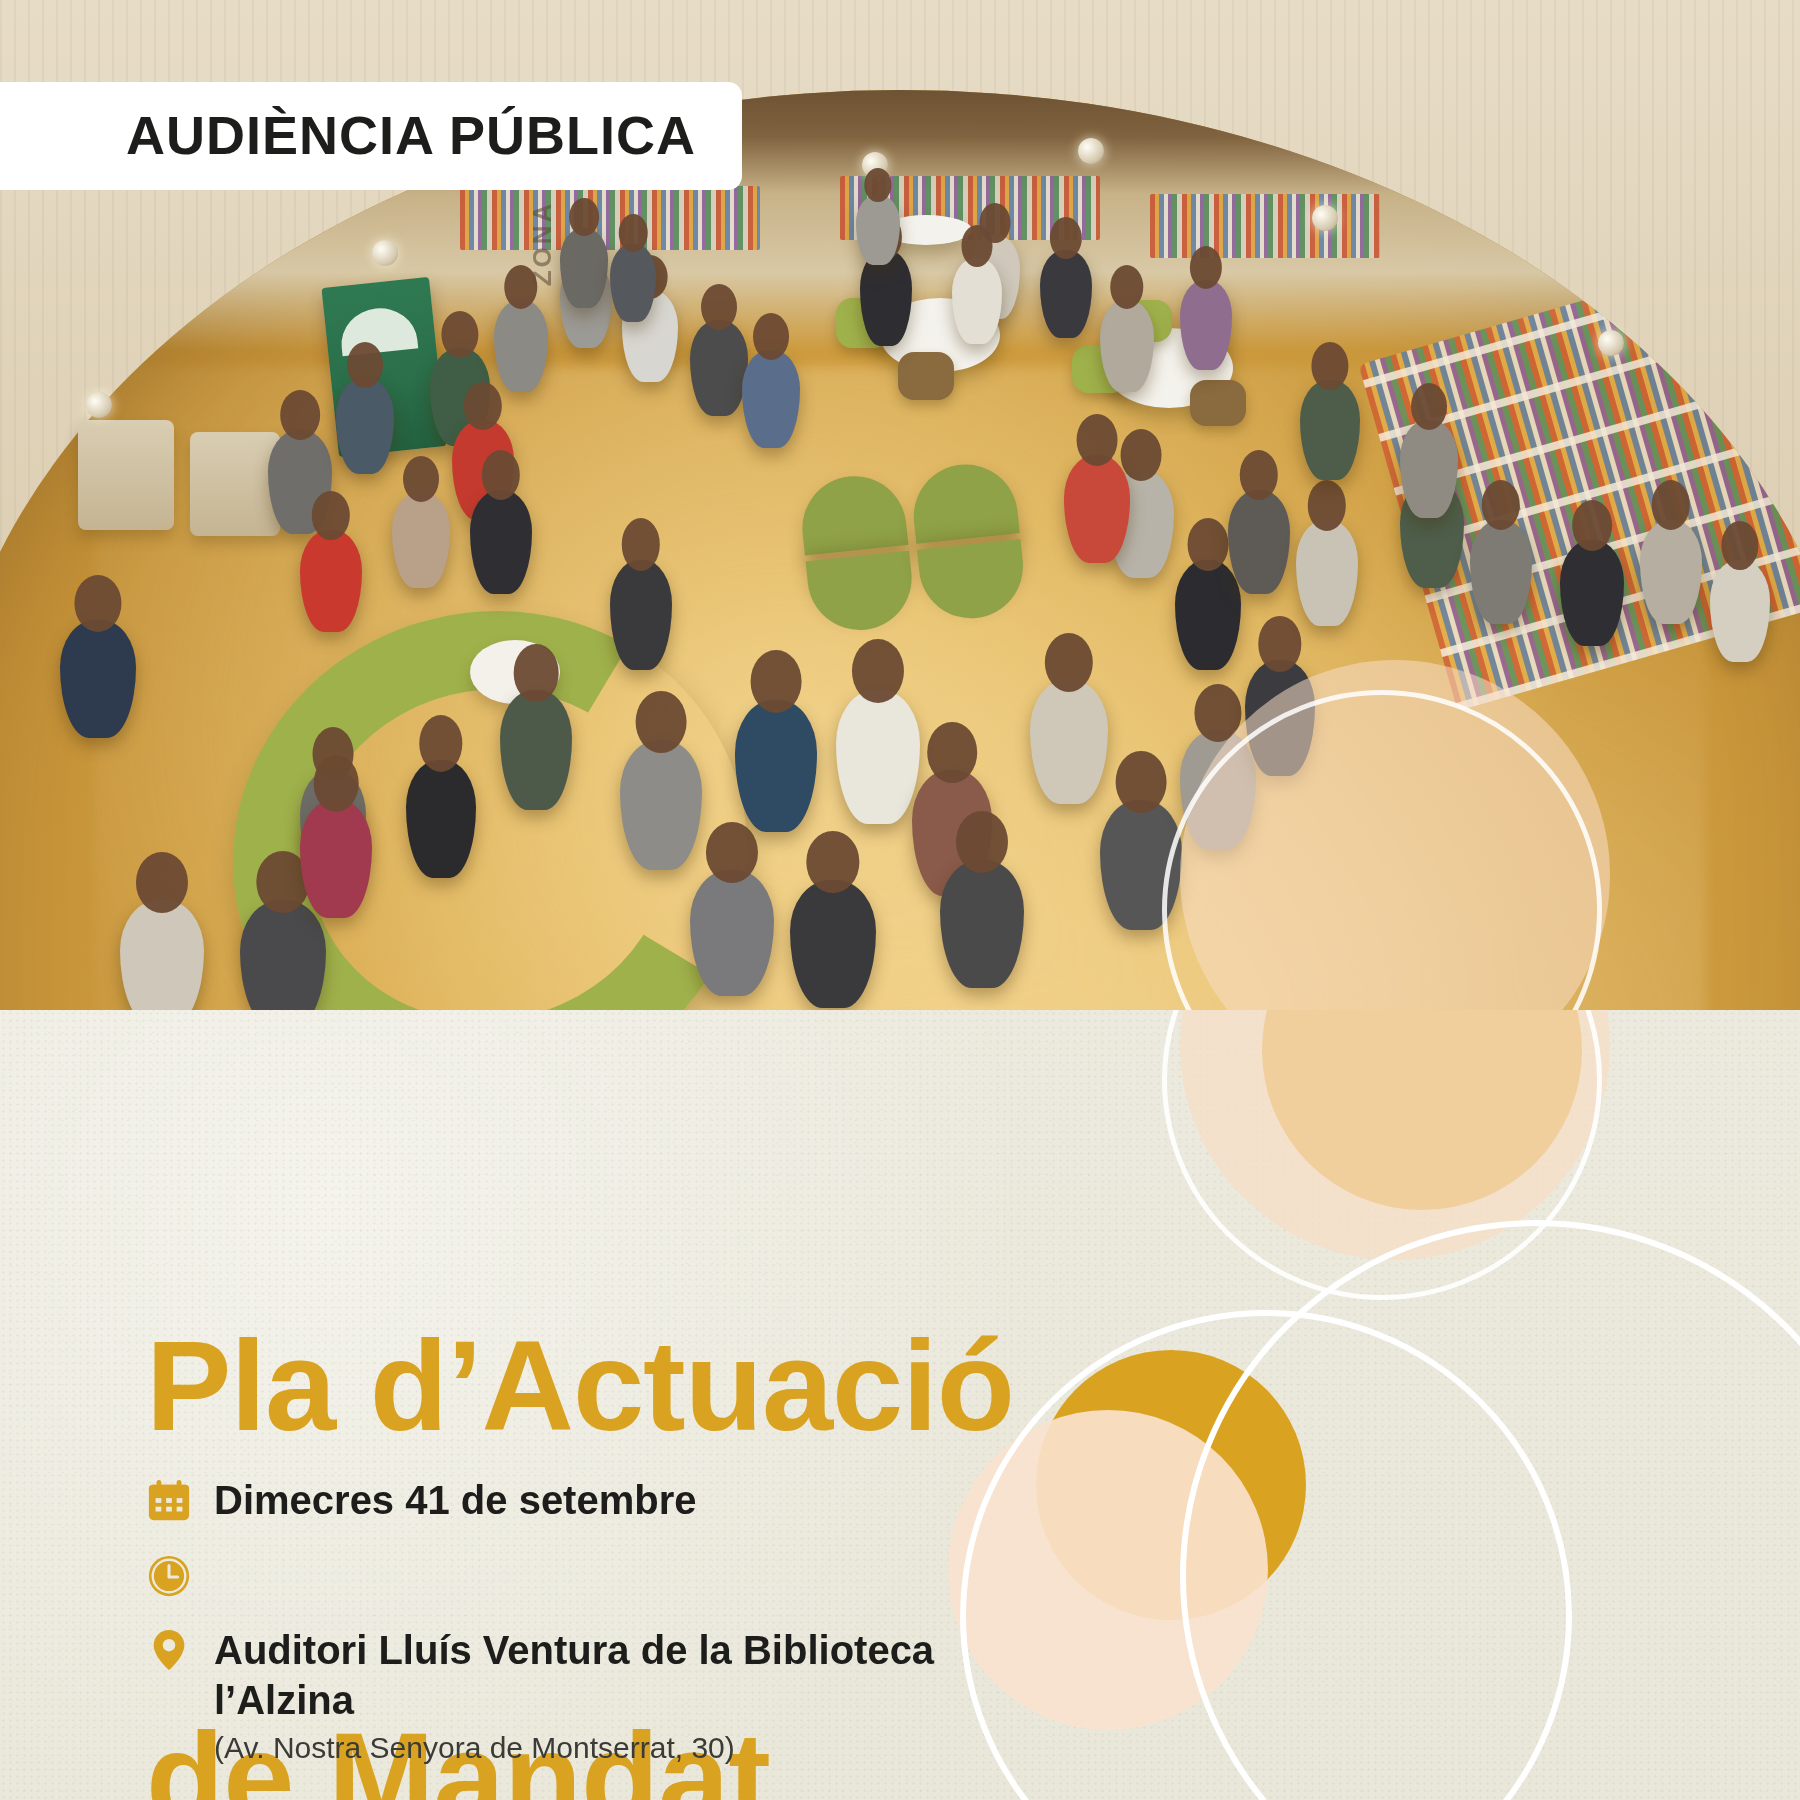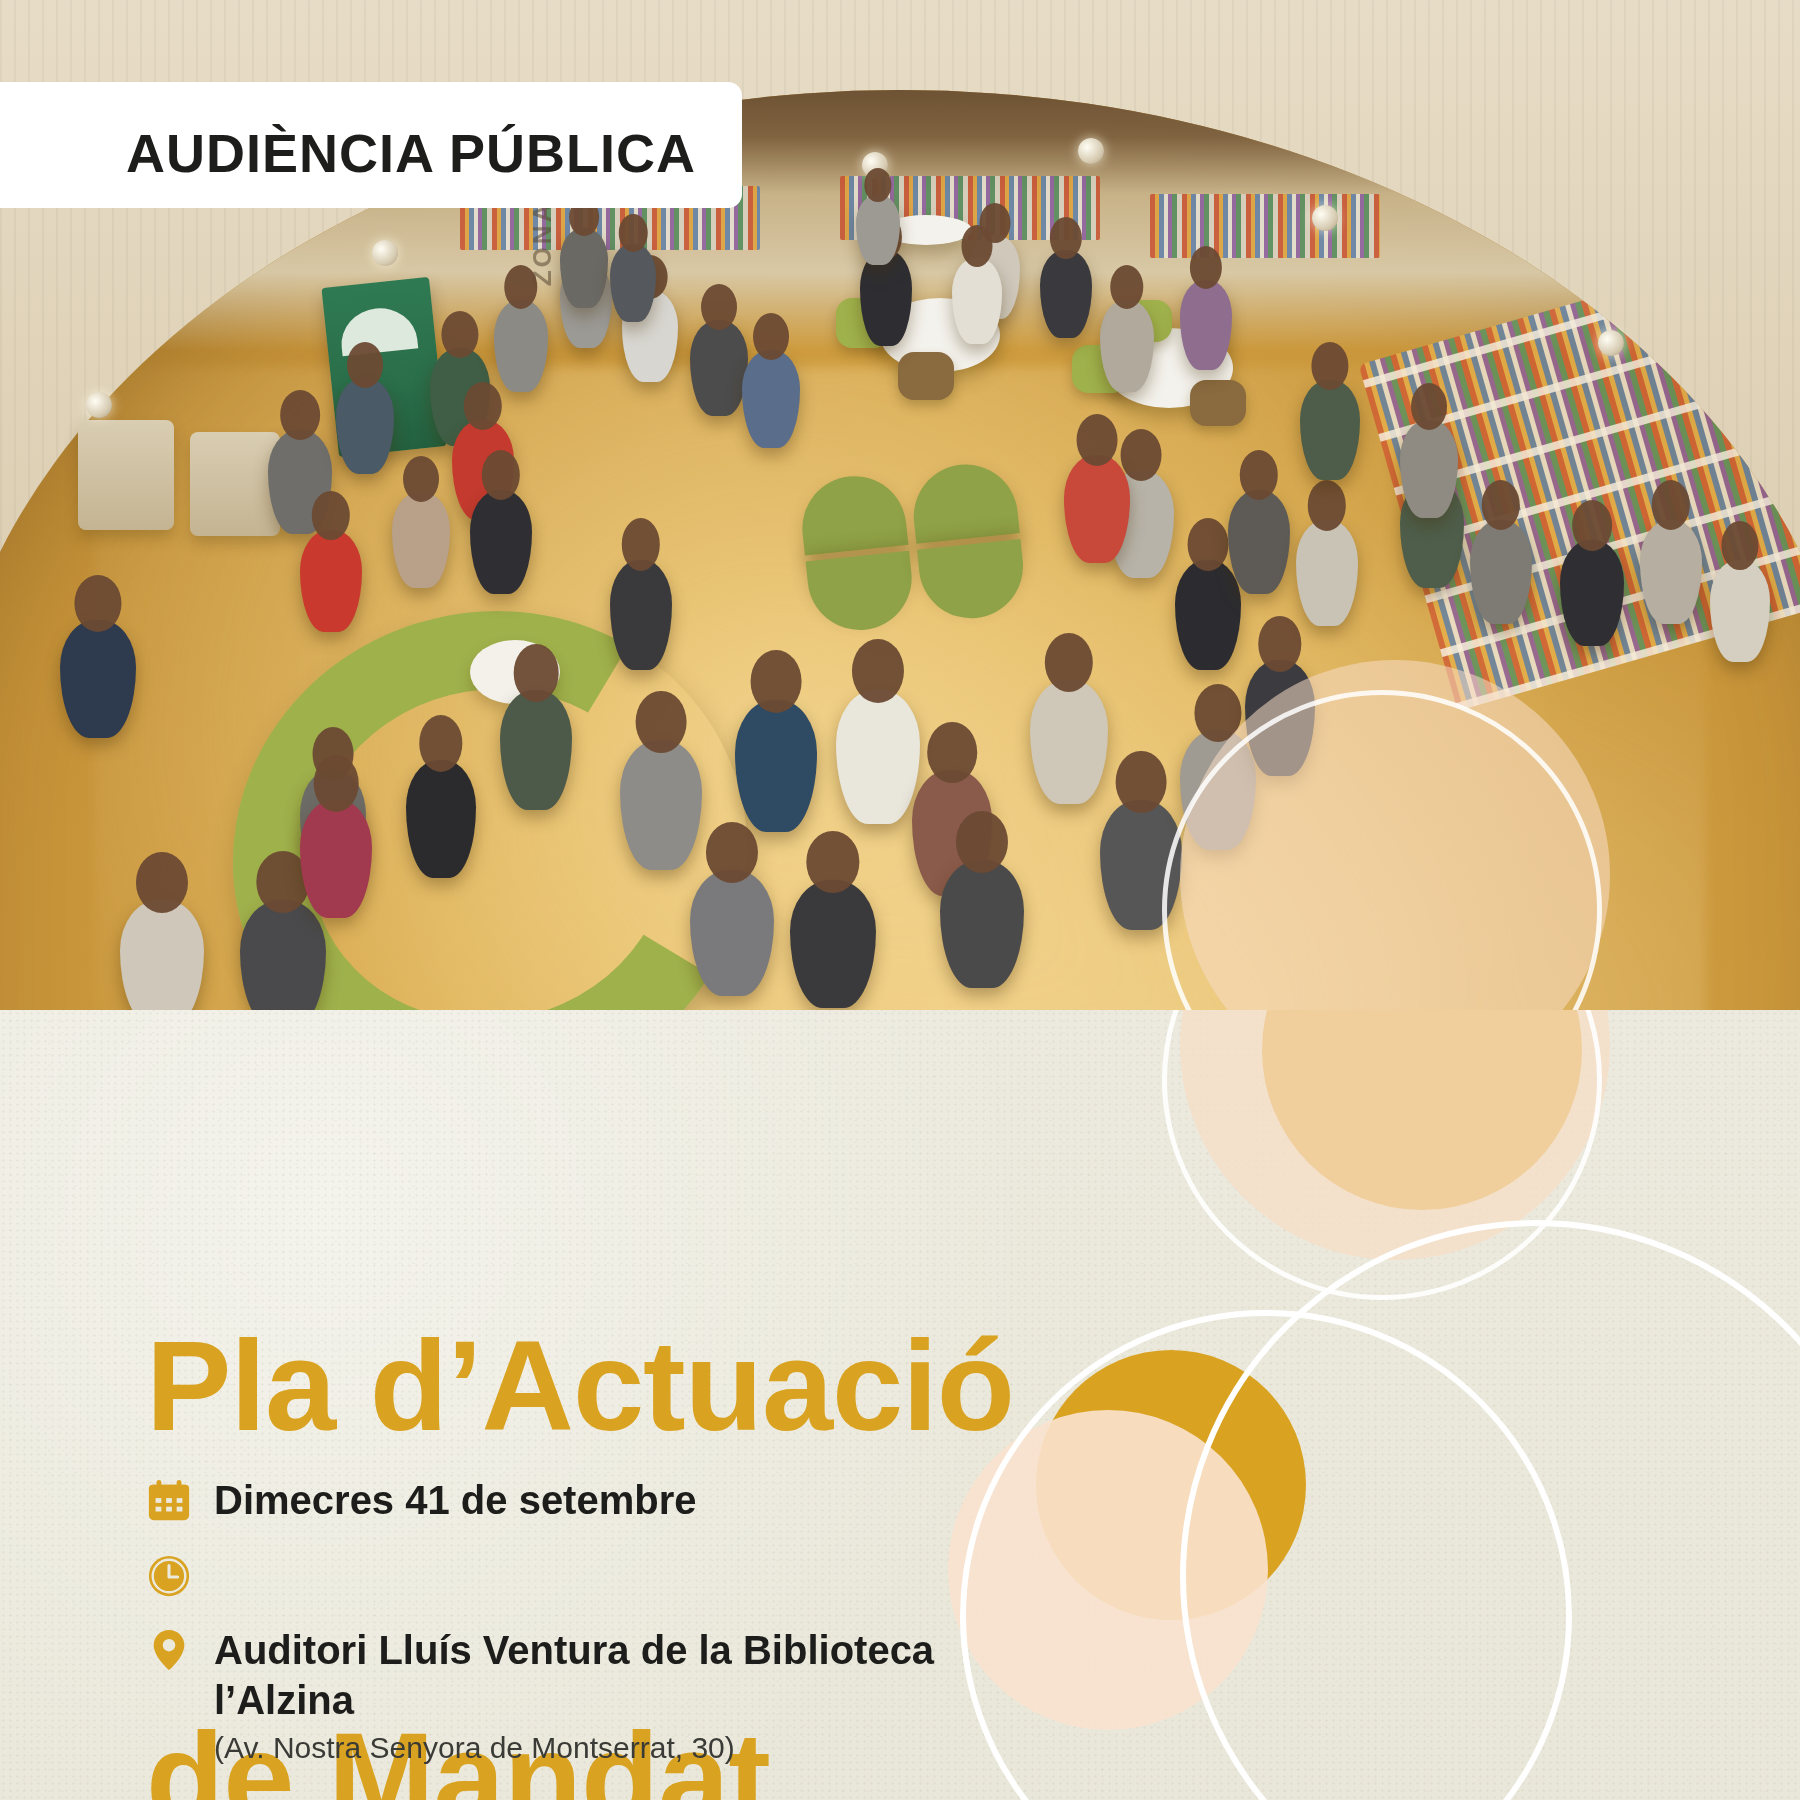--- a/index.html
+++ b/index.html
@@ -222,21 +222,21 @@
     position: absolute;
     border-radius: 50%;
   }
 
   
   .tag {
     position: absolute;
     left: 0;
     top: 82px;
     background: #ffffff;
-    padding: 40px 46px 24px 126px;
+    padding: 22px 46px 24px 126px;
     border-radius: 0 14px 14px 0;
     z-index: 6;
   }
   .tag-text {
     font-size: 54px;
     font-weight: bold;
     letter-spacing: 1px;
     color: #1d1d1b;
     white-space: nowrap;
     font-family: "Liberation Sans", sans-serif;

